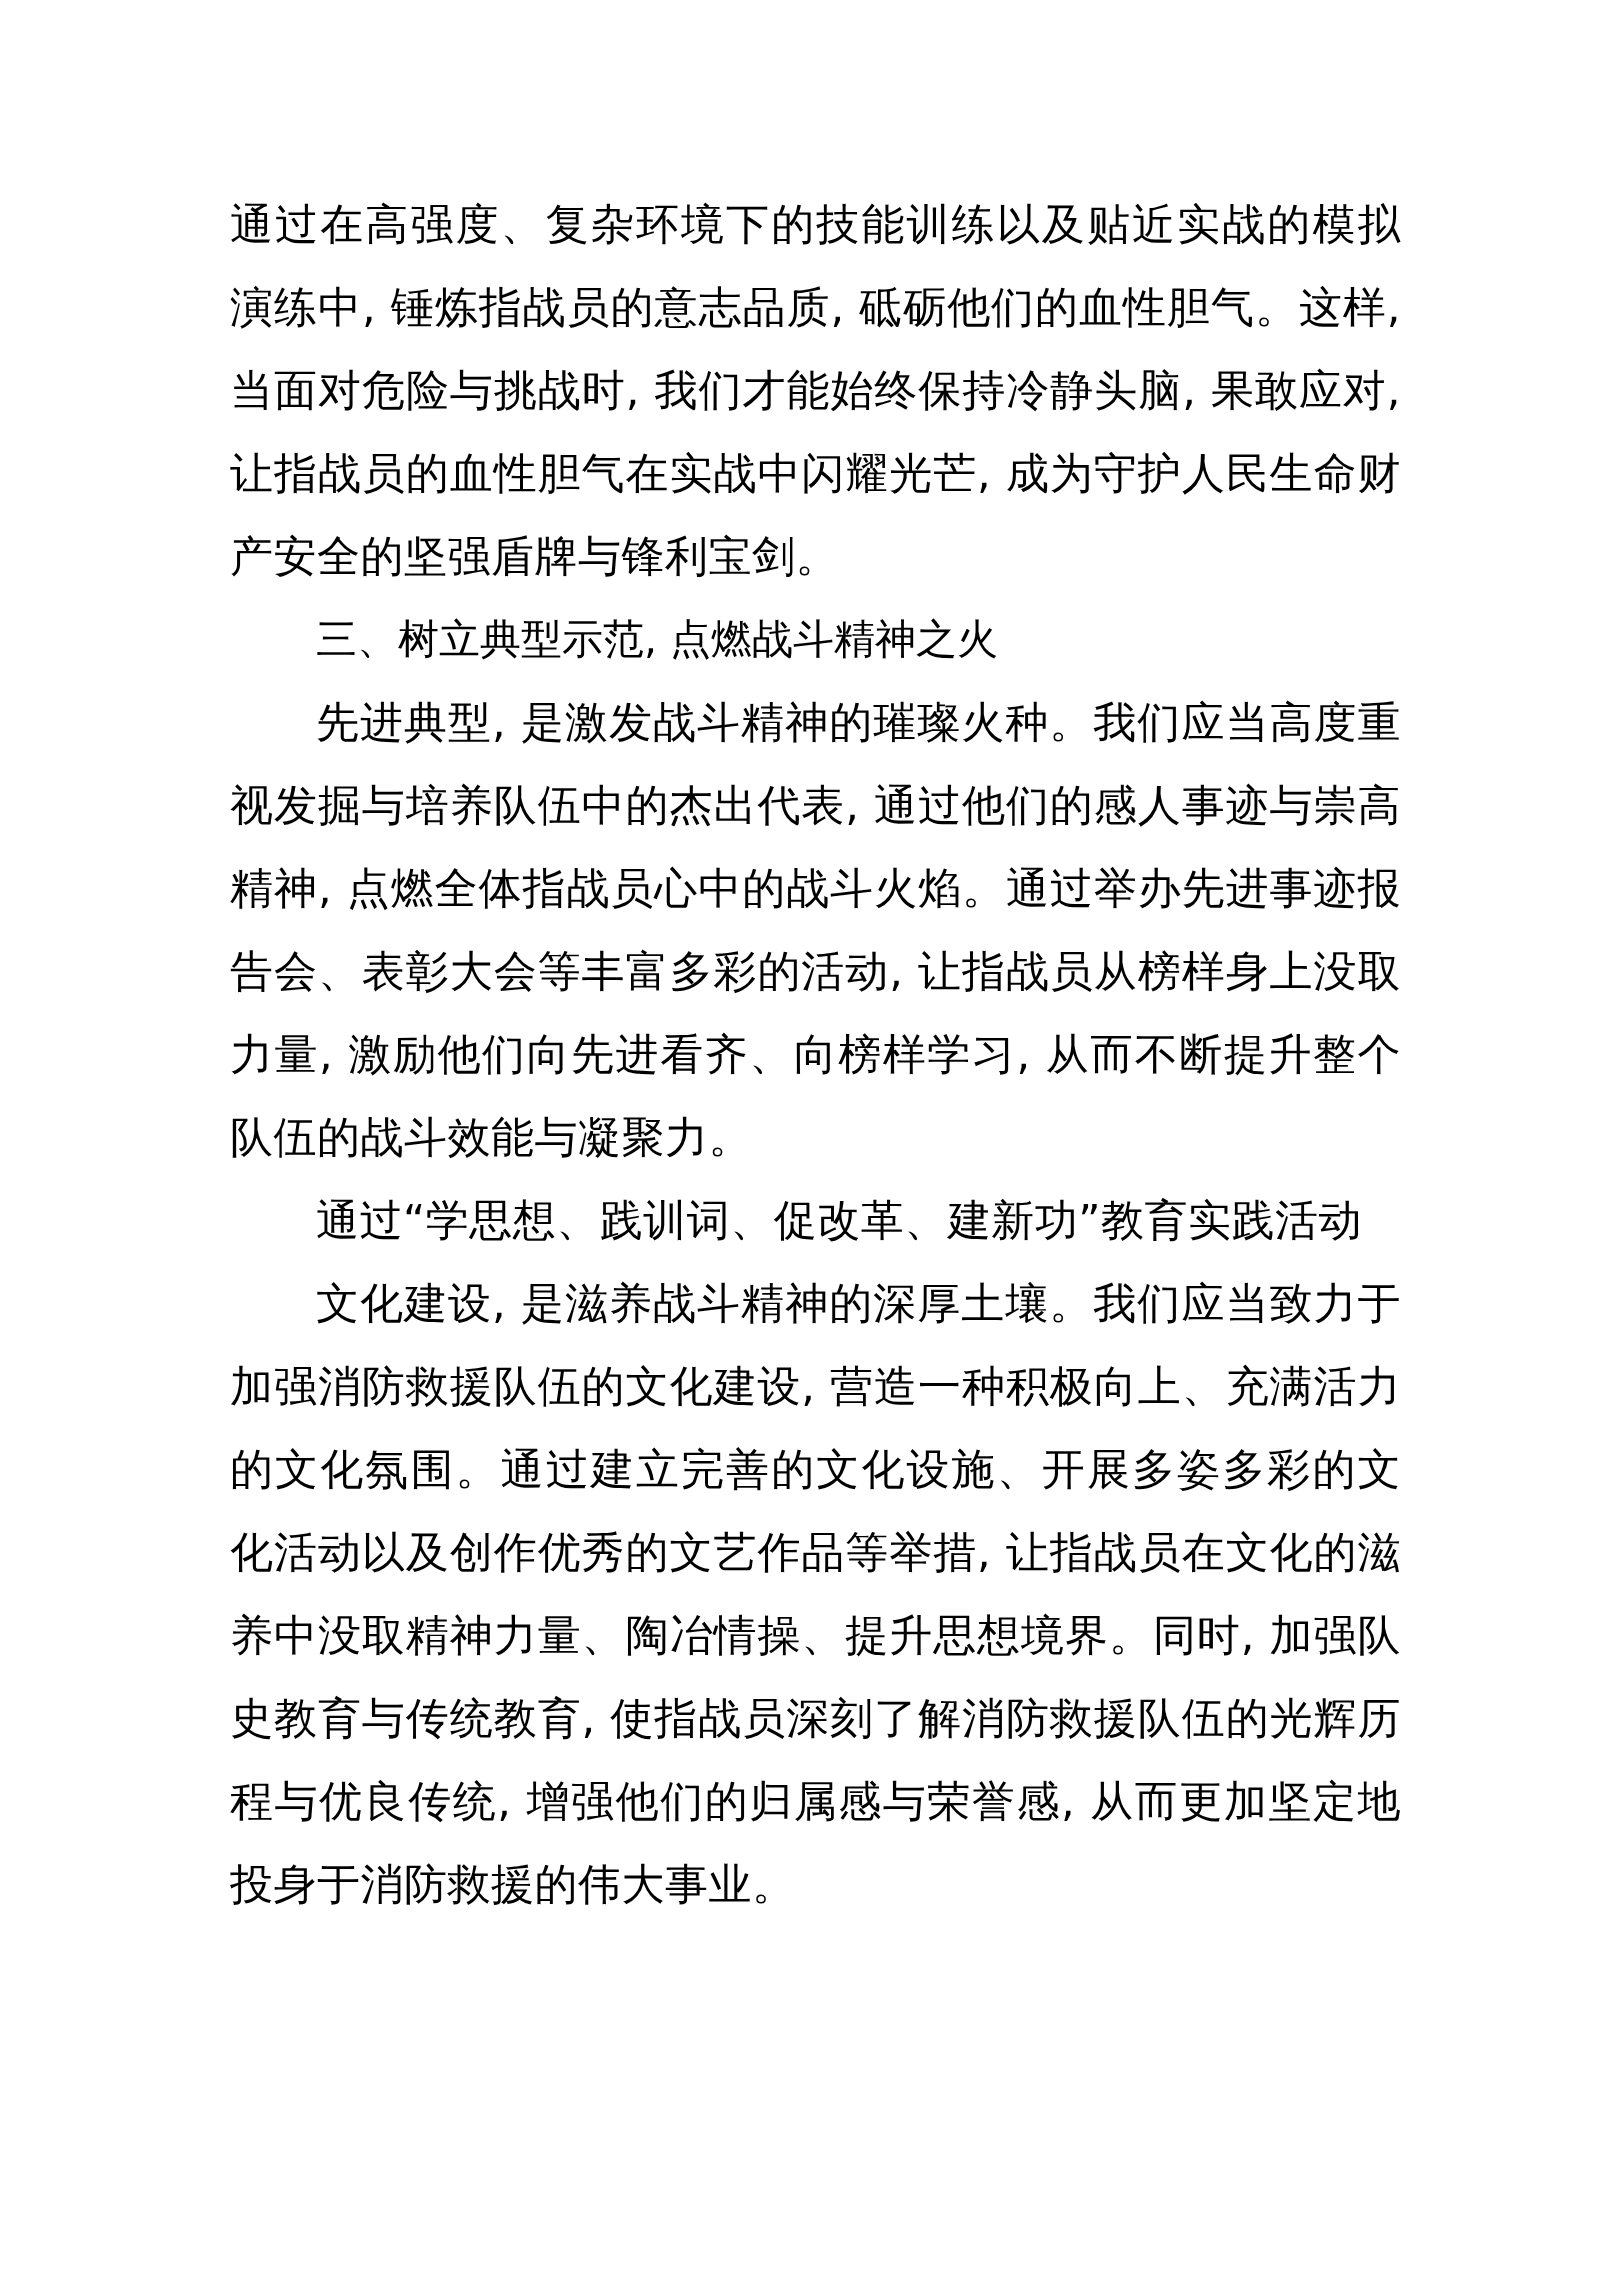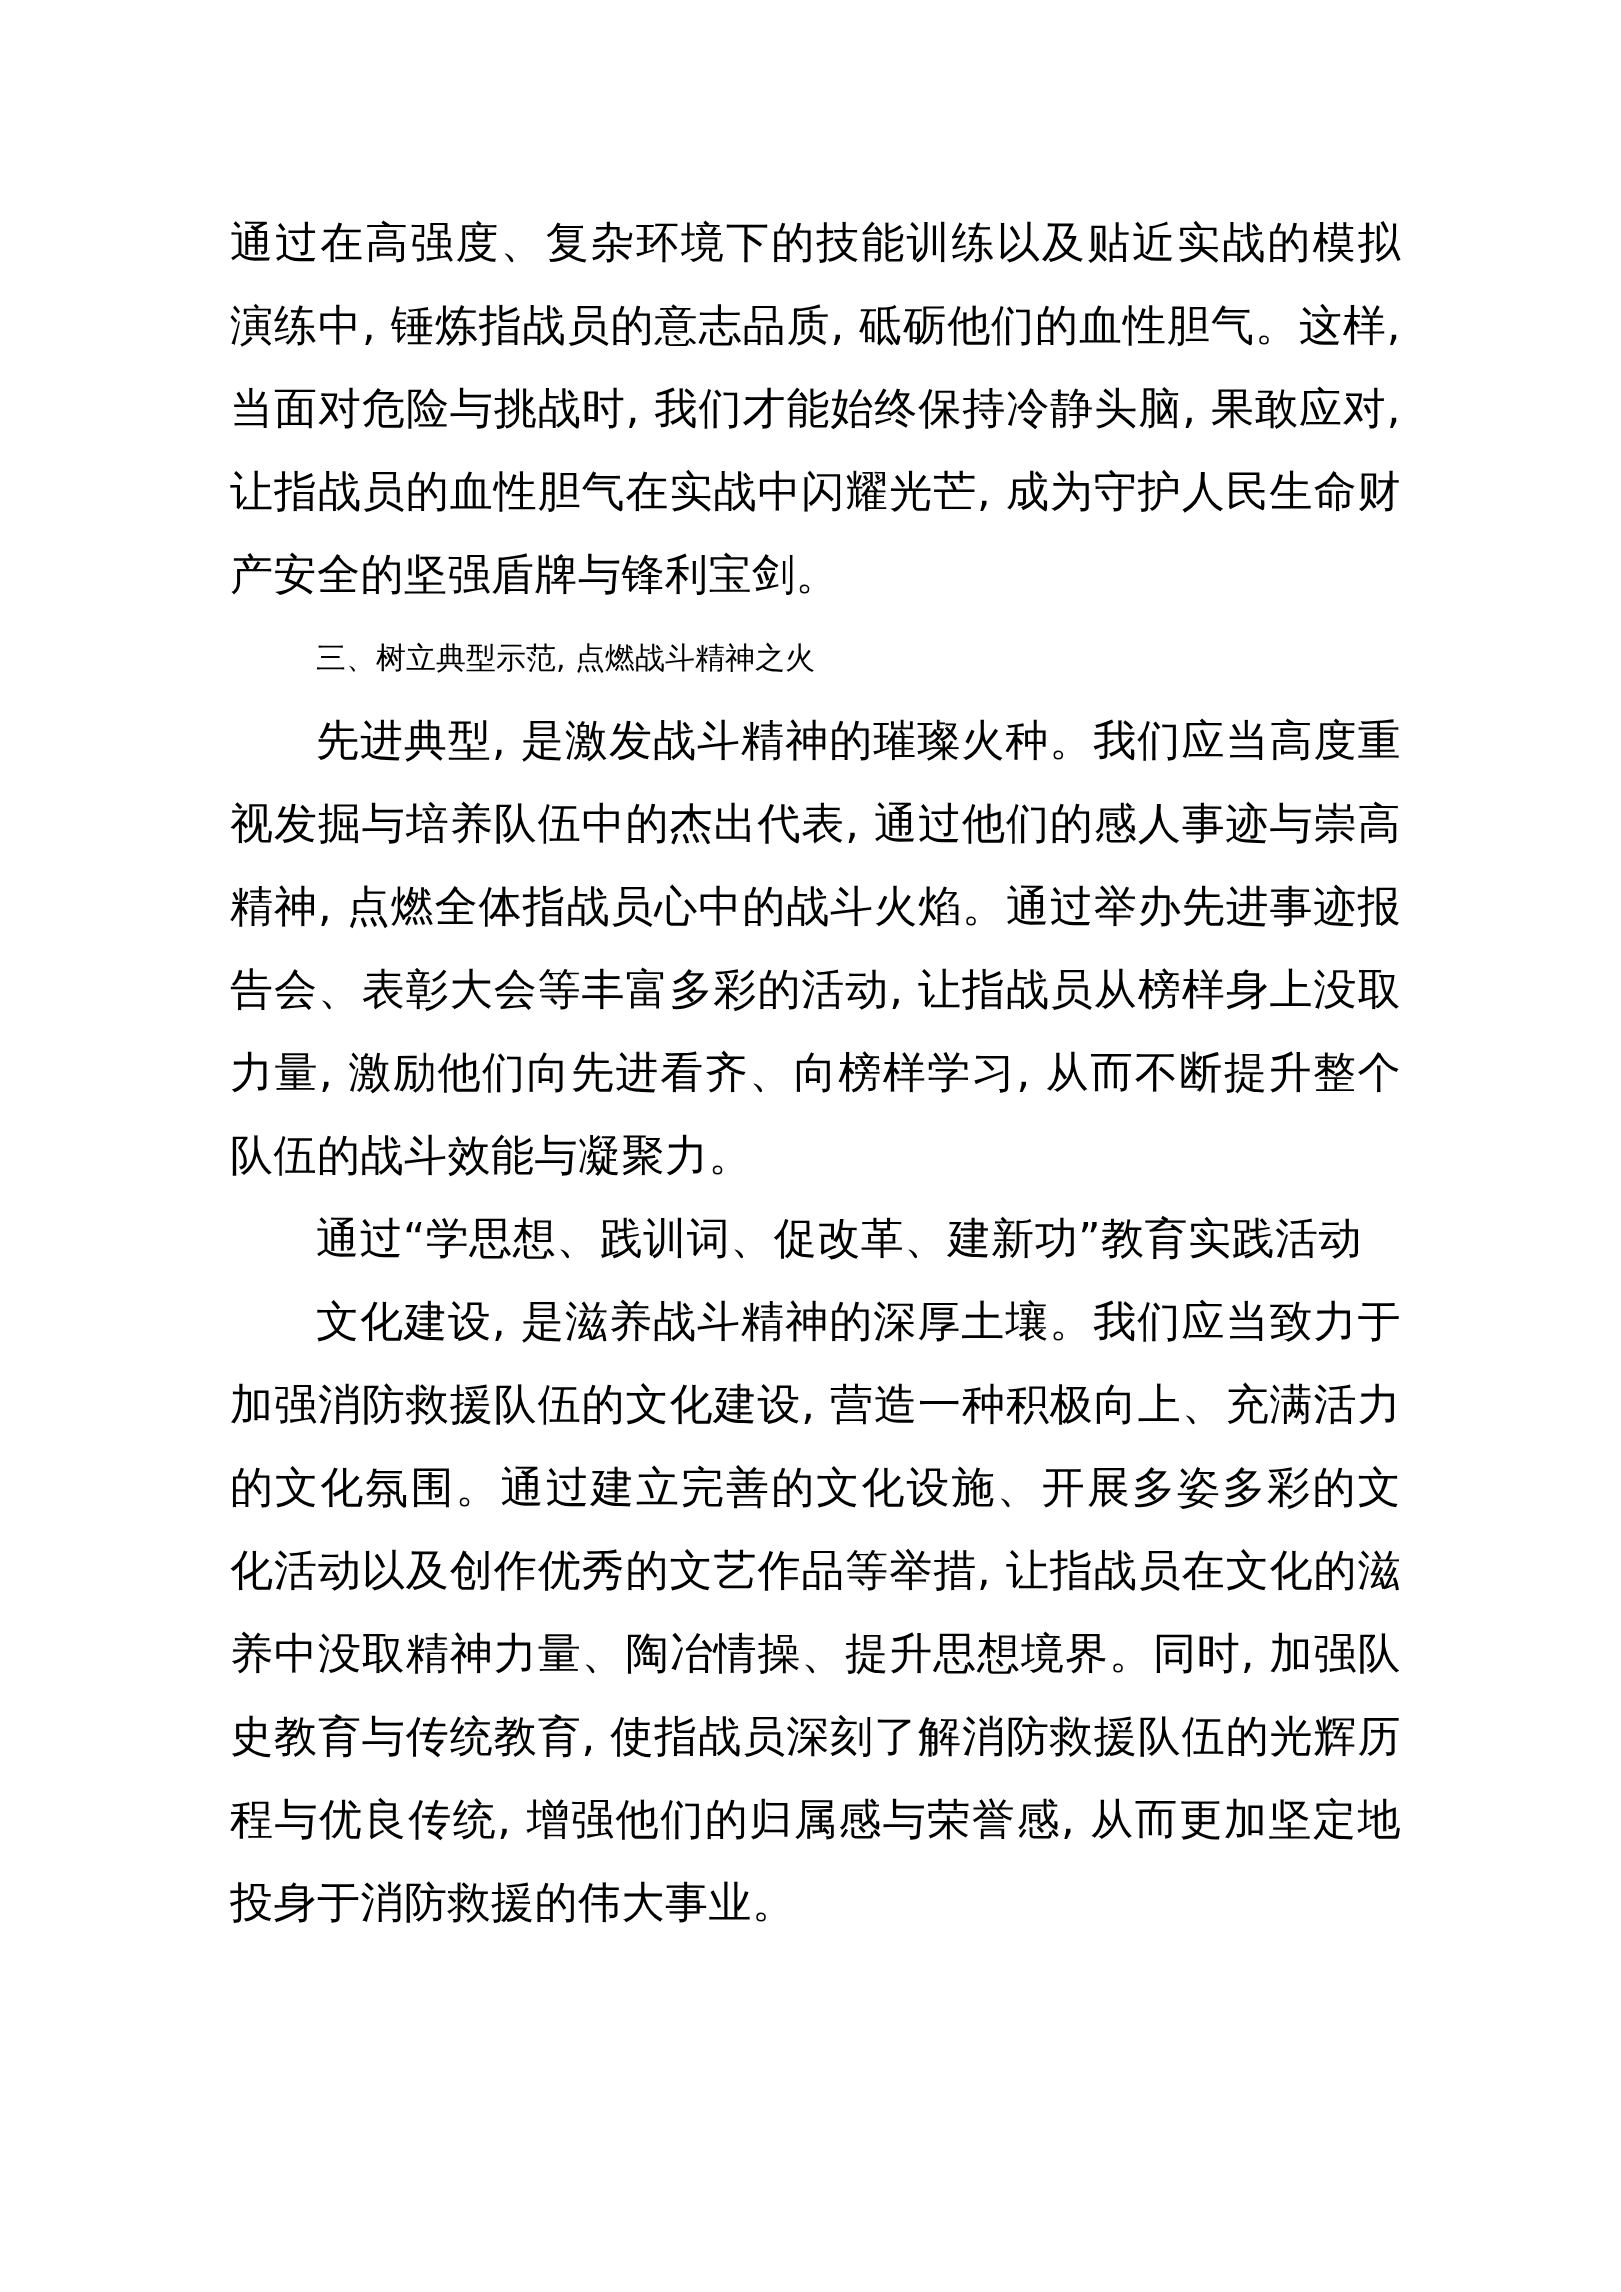--- a/index.html
+++ b/index.html
@@ -12,38 +12,38 @@
     width: 1621px;
     height: 2293px;
     background: #ffffff;
     box-sizing: border-box;
     font-family: "DejaVu Sans", "Liberation Sans", sans-serif;
     overflow: hidden;
   }
   .content {
     position: absolute;
     left: 230px;
-    top: 201px;
+    top: 183px;
     width: 1171px;
   }
   .para {
     font-size: 43px;
     line-height: 83px;
     color: #000000;
     text-align: justify;
     text-justify: inter-ideograph;
     letter-spacing: 0.5px;
     margin: 0 0 0 0;
     font-weight: 500;
   }
   .para.indent {
     text-indent: 86px;
   }
   .heading {
-    font-size: 30px;
+    font-size: 41px;
     line-height: 83px;
     color: #000000;
     text-indent: 86px;
     font-weight: 500;
     margin: 0;
   }
 </style>
 </head>
 <body>
 

